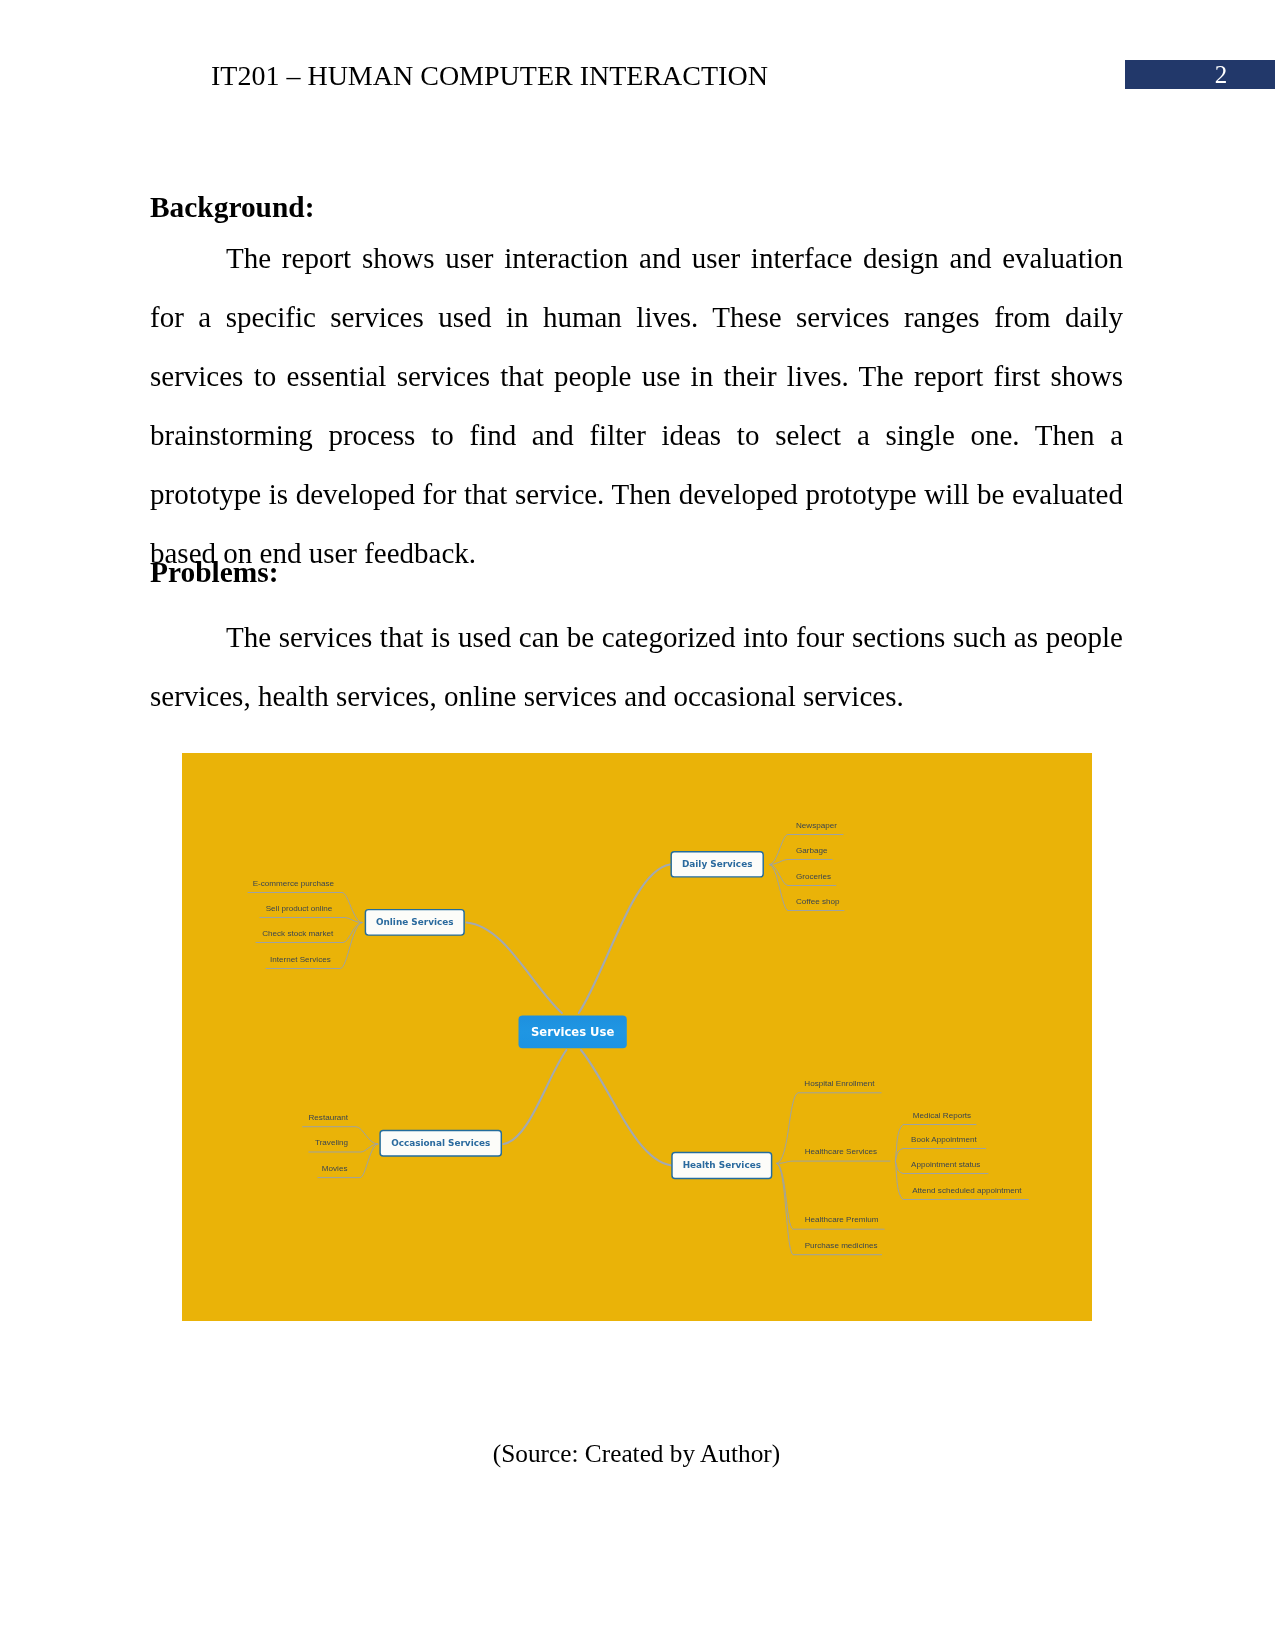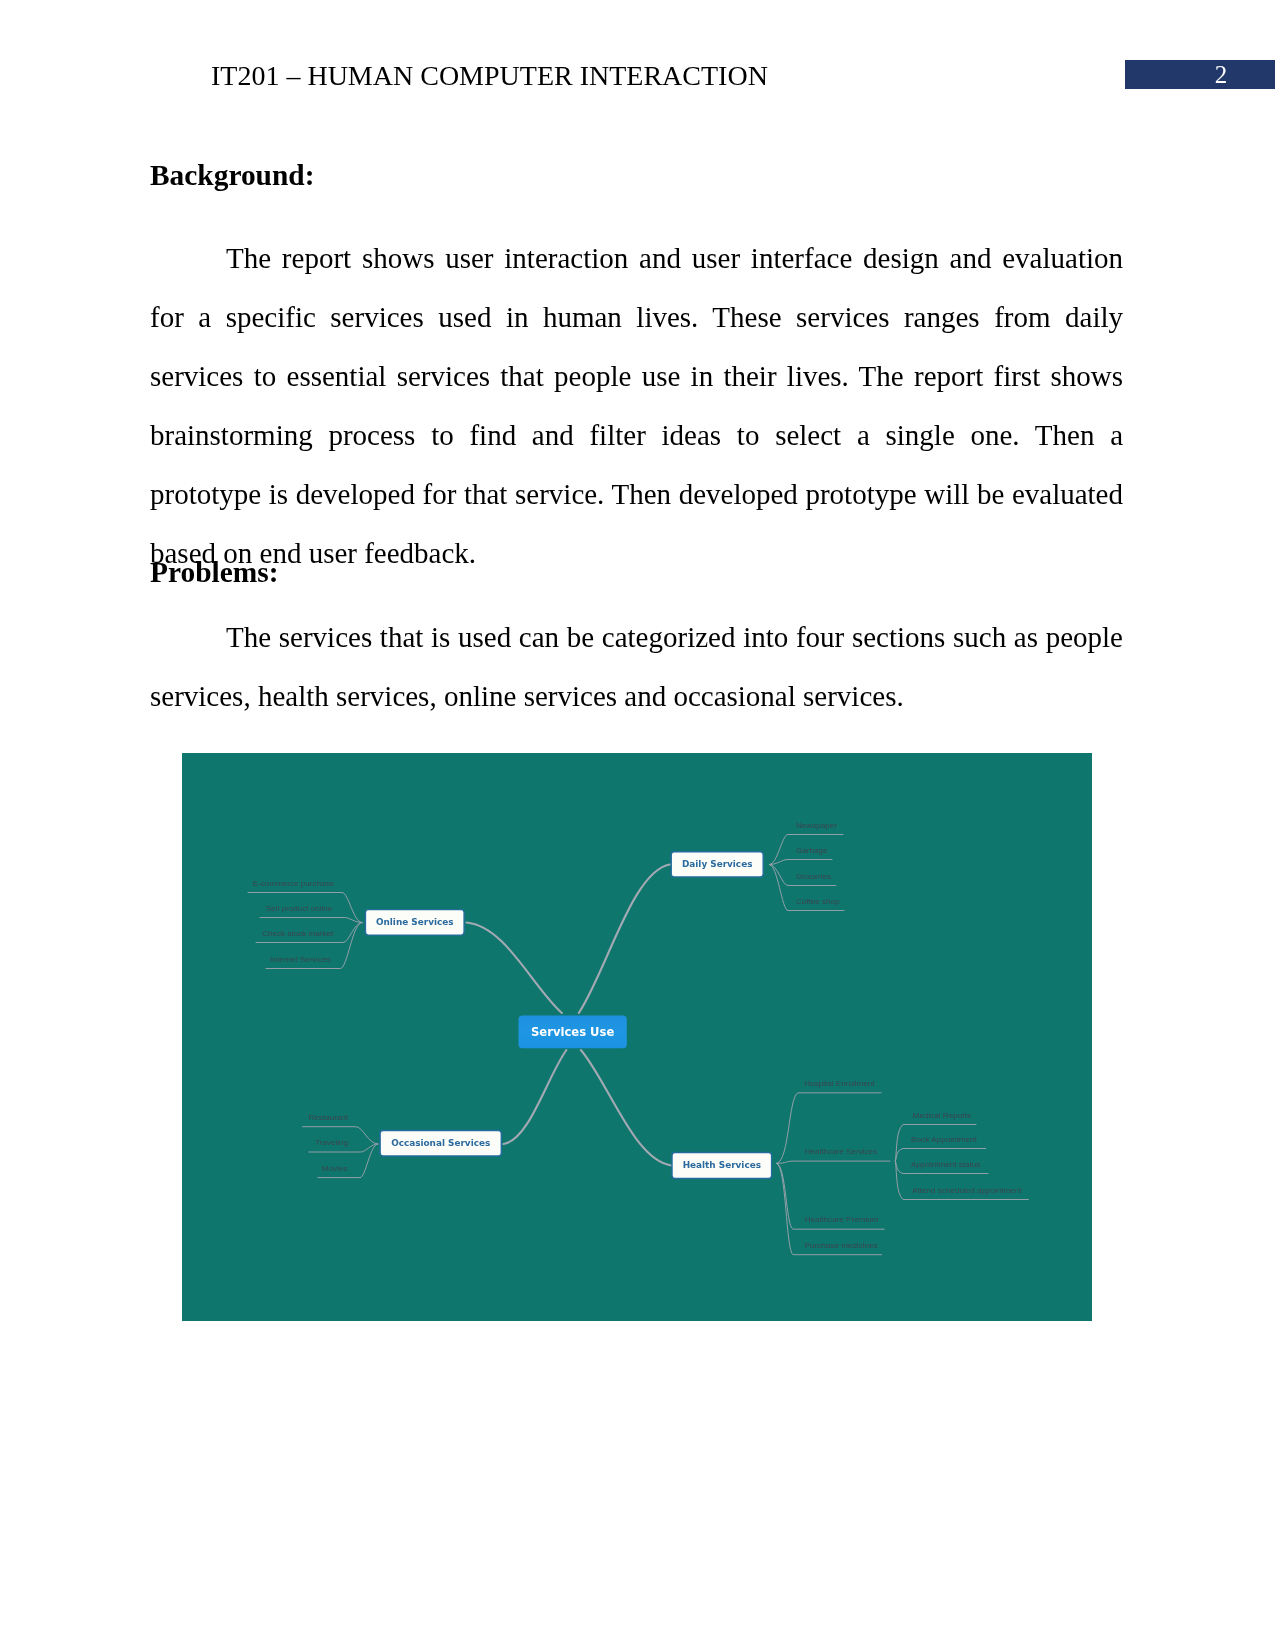--- a/index.html
+++ b/index.html
@@ -39,27 +39,27 @@
 </head>
 <body>
 
 <div class="page">
 
   <div class="hdr">IT201 – HUMAN COMPUTER INTERACTION</div>
   <div class="pagebadge" style="background: rgb(34, 56, 106);">
     <span>2</span>
   </div>
 
-  <div class="h2" style="top:159px">Background:</div>
+  <div class="h2" style="top:191px">Background:</div>
   <div class="para" style="top:228.6px"><span class="ind"></span><span>The report shows user interaction and user interface design and evaluation for a specific services used in human lives. These services ranges from daily services to essential services that people use in their lives. The report first shows brainstorming process to find and filter ideas to select a single one. Then a prototype is developed for that service. Then developed prototype will be evaluated based on end user feedback.</span></div>
 
   <div class="h2" style="top:555.6px">Problems:</div>
   <div class="para" style="top:607.8px"><span class="ind"></span><span>The services that is used can be categorized into four sections such as people services, health services, online services and occasional services.</span></div>
 
-  <div class="figure" style="background: #0f766e;">
+  <div class="figure" style="background: #eab308;">
     <svg id="mmsvg" viewBox="-1 -1.5 910 568" width="910" height="568">
       <defs>
         <linearGradient id="rootgrad" x1="0" y1="0" x2="0" y2="1">
           <stop offset="0" stop-color="#1E90DE"></stop>
           <stop offset="0.5" stop-color="#1F96E3"></stop>
           <stop offset="1" stop-color="#1C93E2"></stop>
         </linearGradient>
       </defs>
       <g id="mm-links">
           <path d="M378.8,258.5 C349.26,232.26 322.57,171.62 283.5,168" class="mk" style="stroke: rgb(163, 169, 178);"></path>
@@ -127,14 +127,15 @@
             <text x="538.8" y="410.95" class="node-text" text-anchor="middle" dominant-baseline="central" style="fill: rgb(42, 106, 158);">Health Services</text>
           </g>
           <g>
             <rect x="335.5" y="261" width="108.3" height="32.8" rx="4" ry="4" class="root-rect"></rect>
             <text x="389.65" y="277.4" class="root-text" text-anchor="middle" dominant-baseline="central" style="fill: rgb(255, 255, 255);">Services Use</text>
           </g>
         </g>
     </svg>
   </div>
 
+  <div class="figcap" style="top:1438.5px">(Source: Created by Author)</div>
 
 </div>
 
 </body></html>

